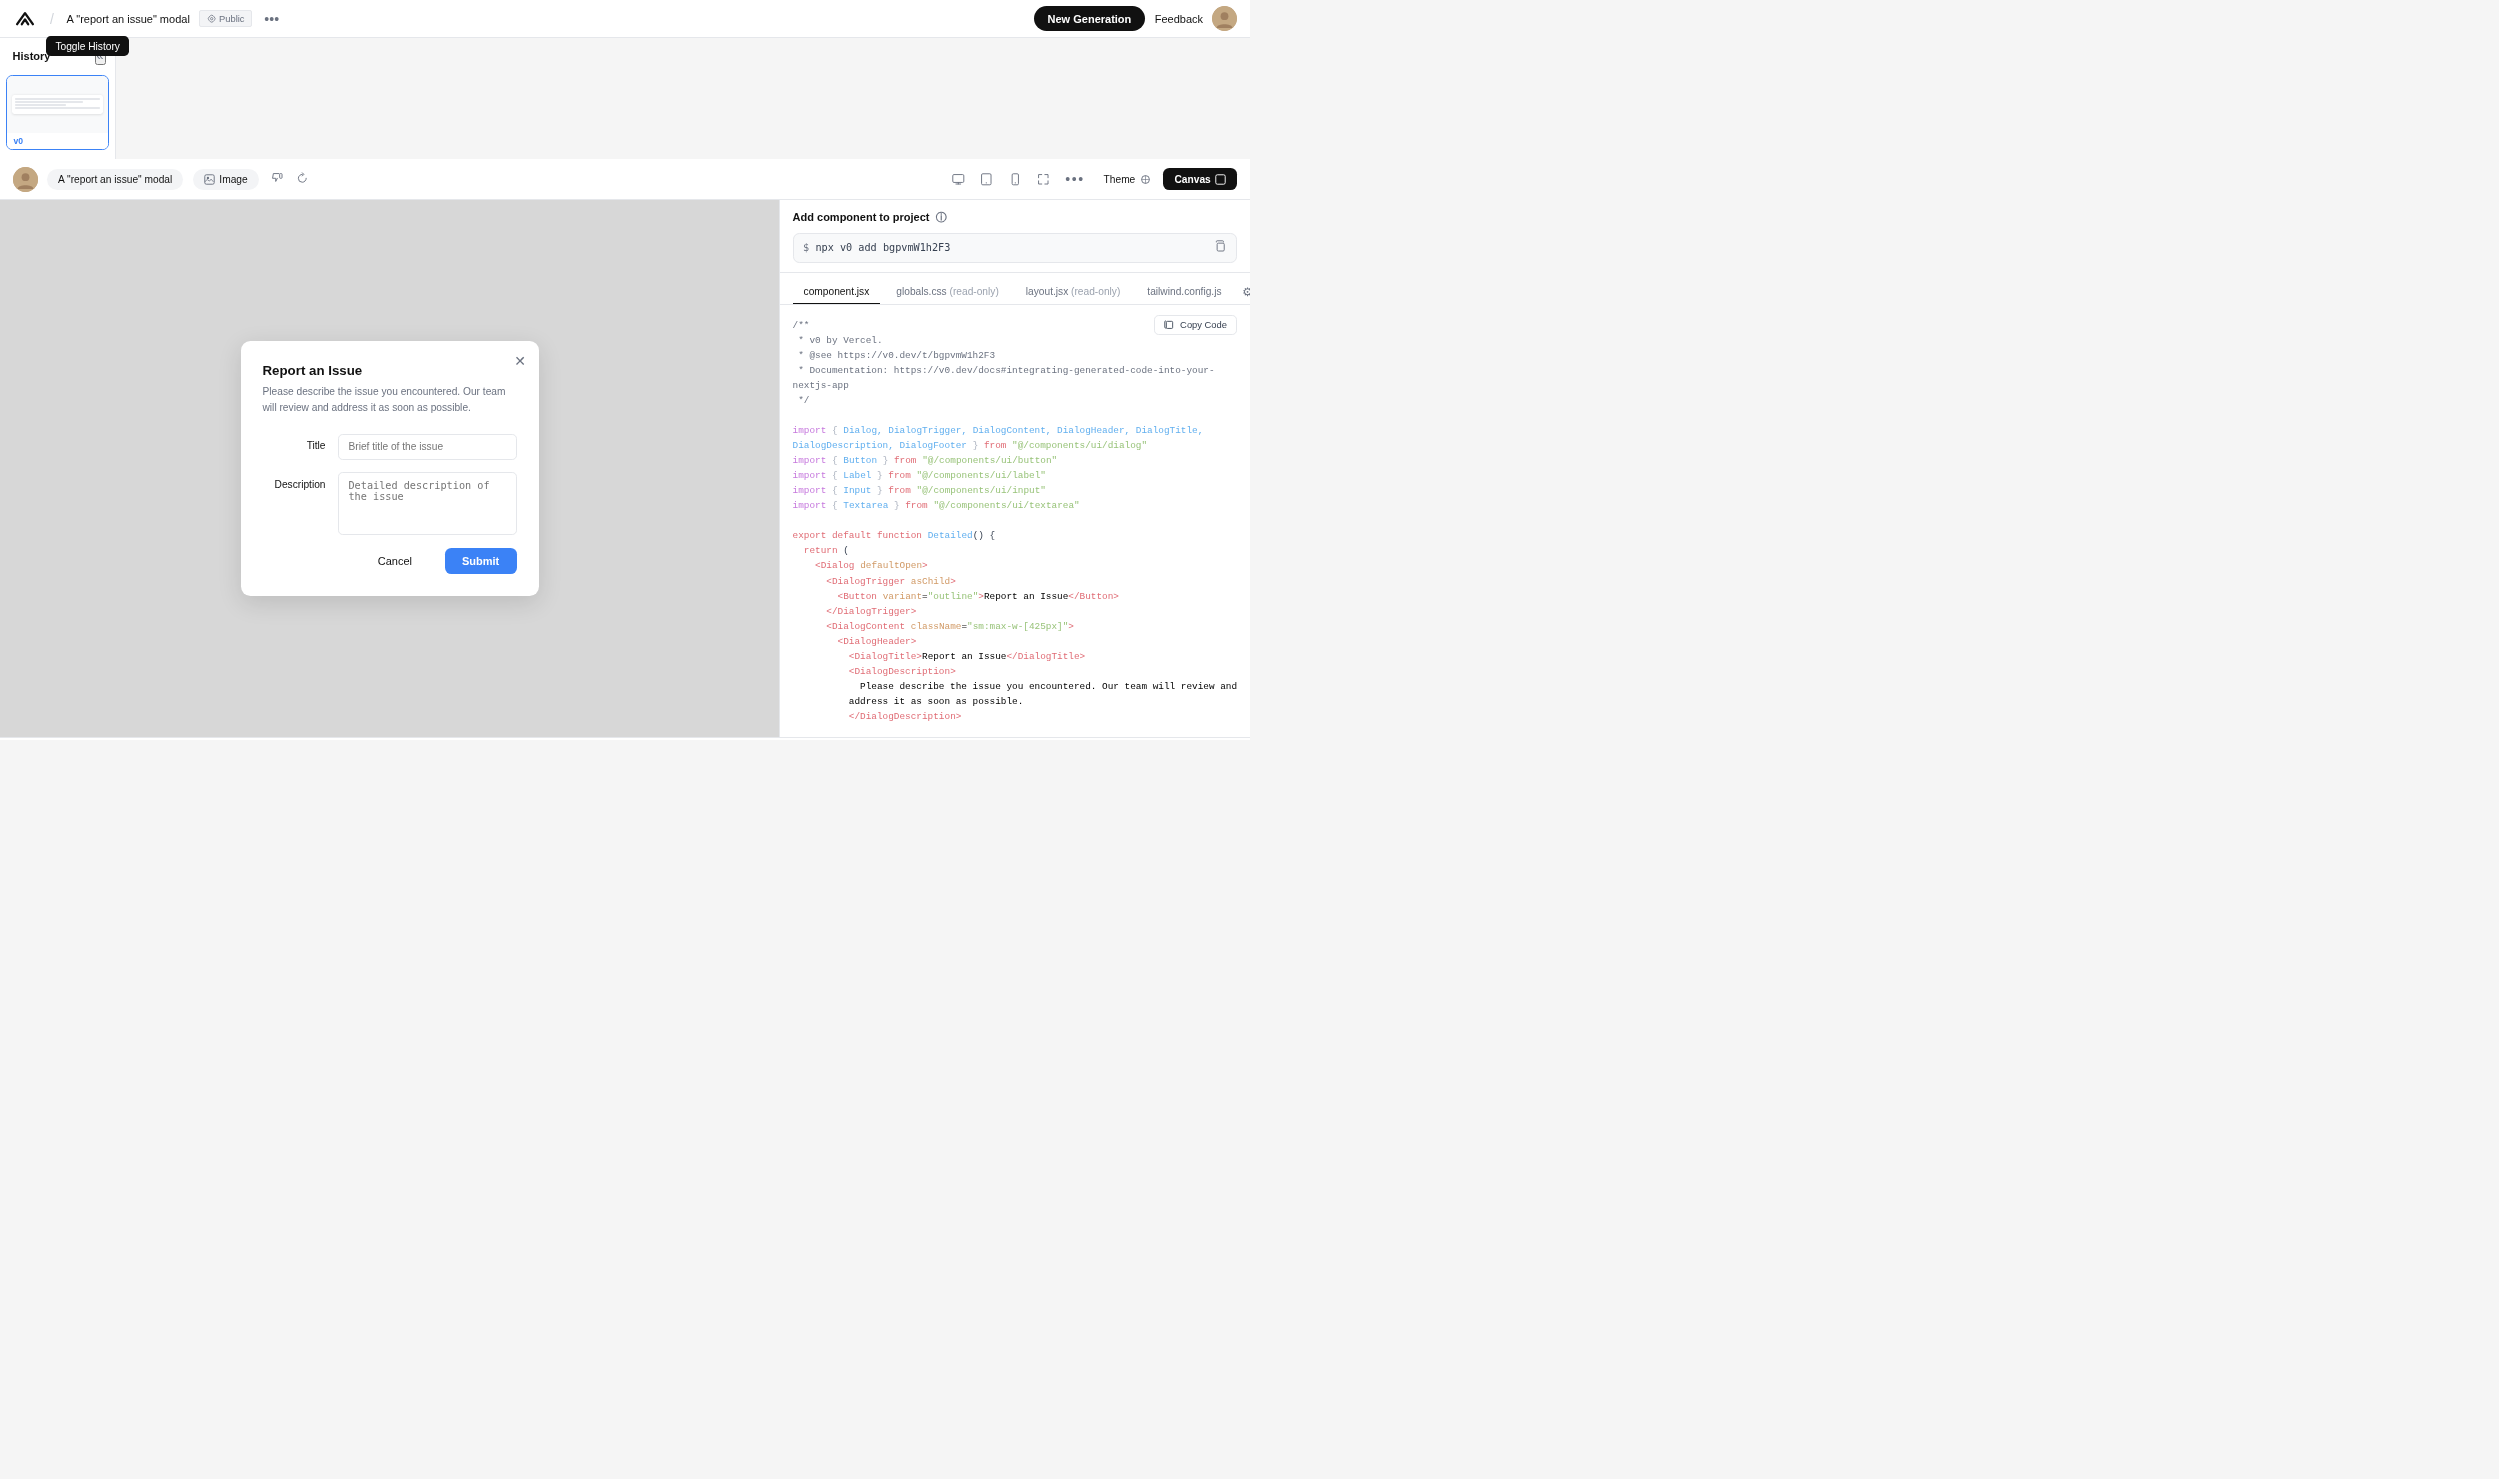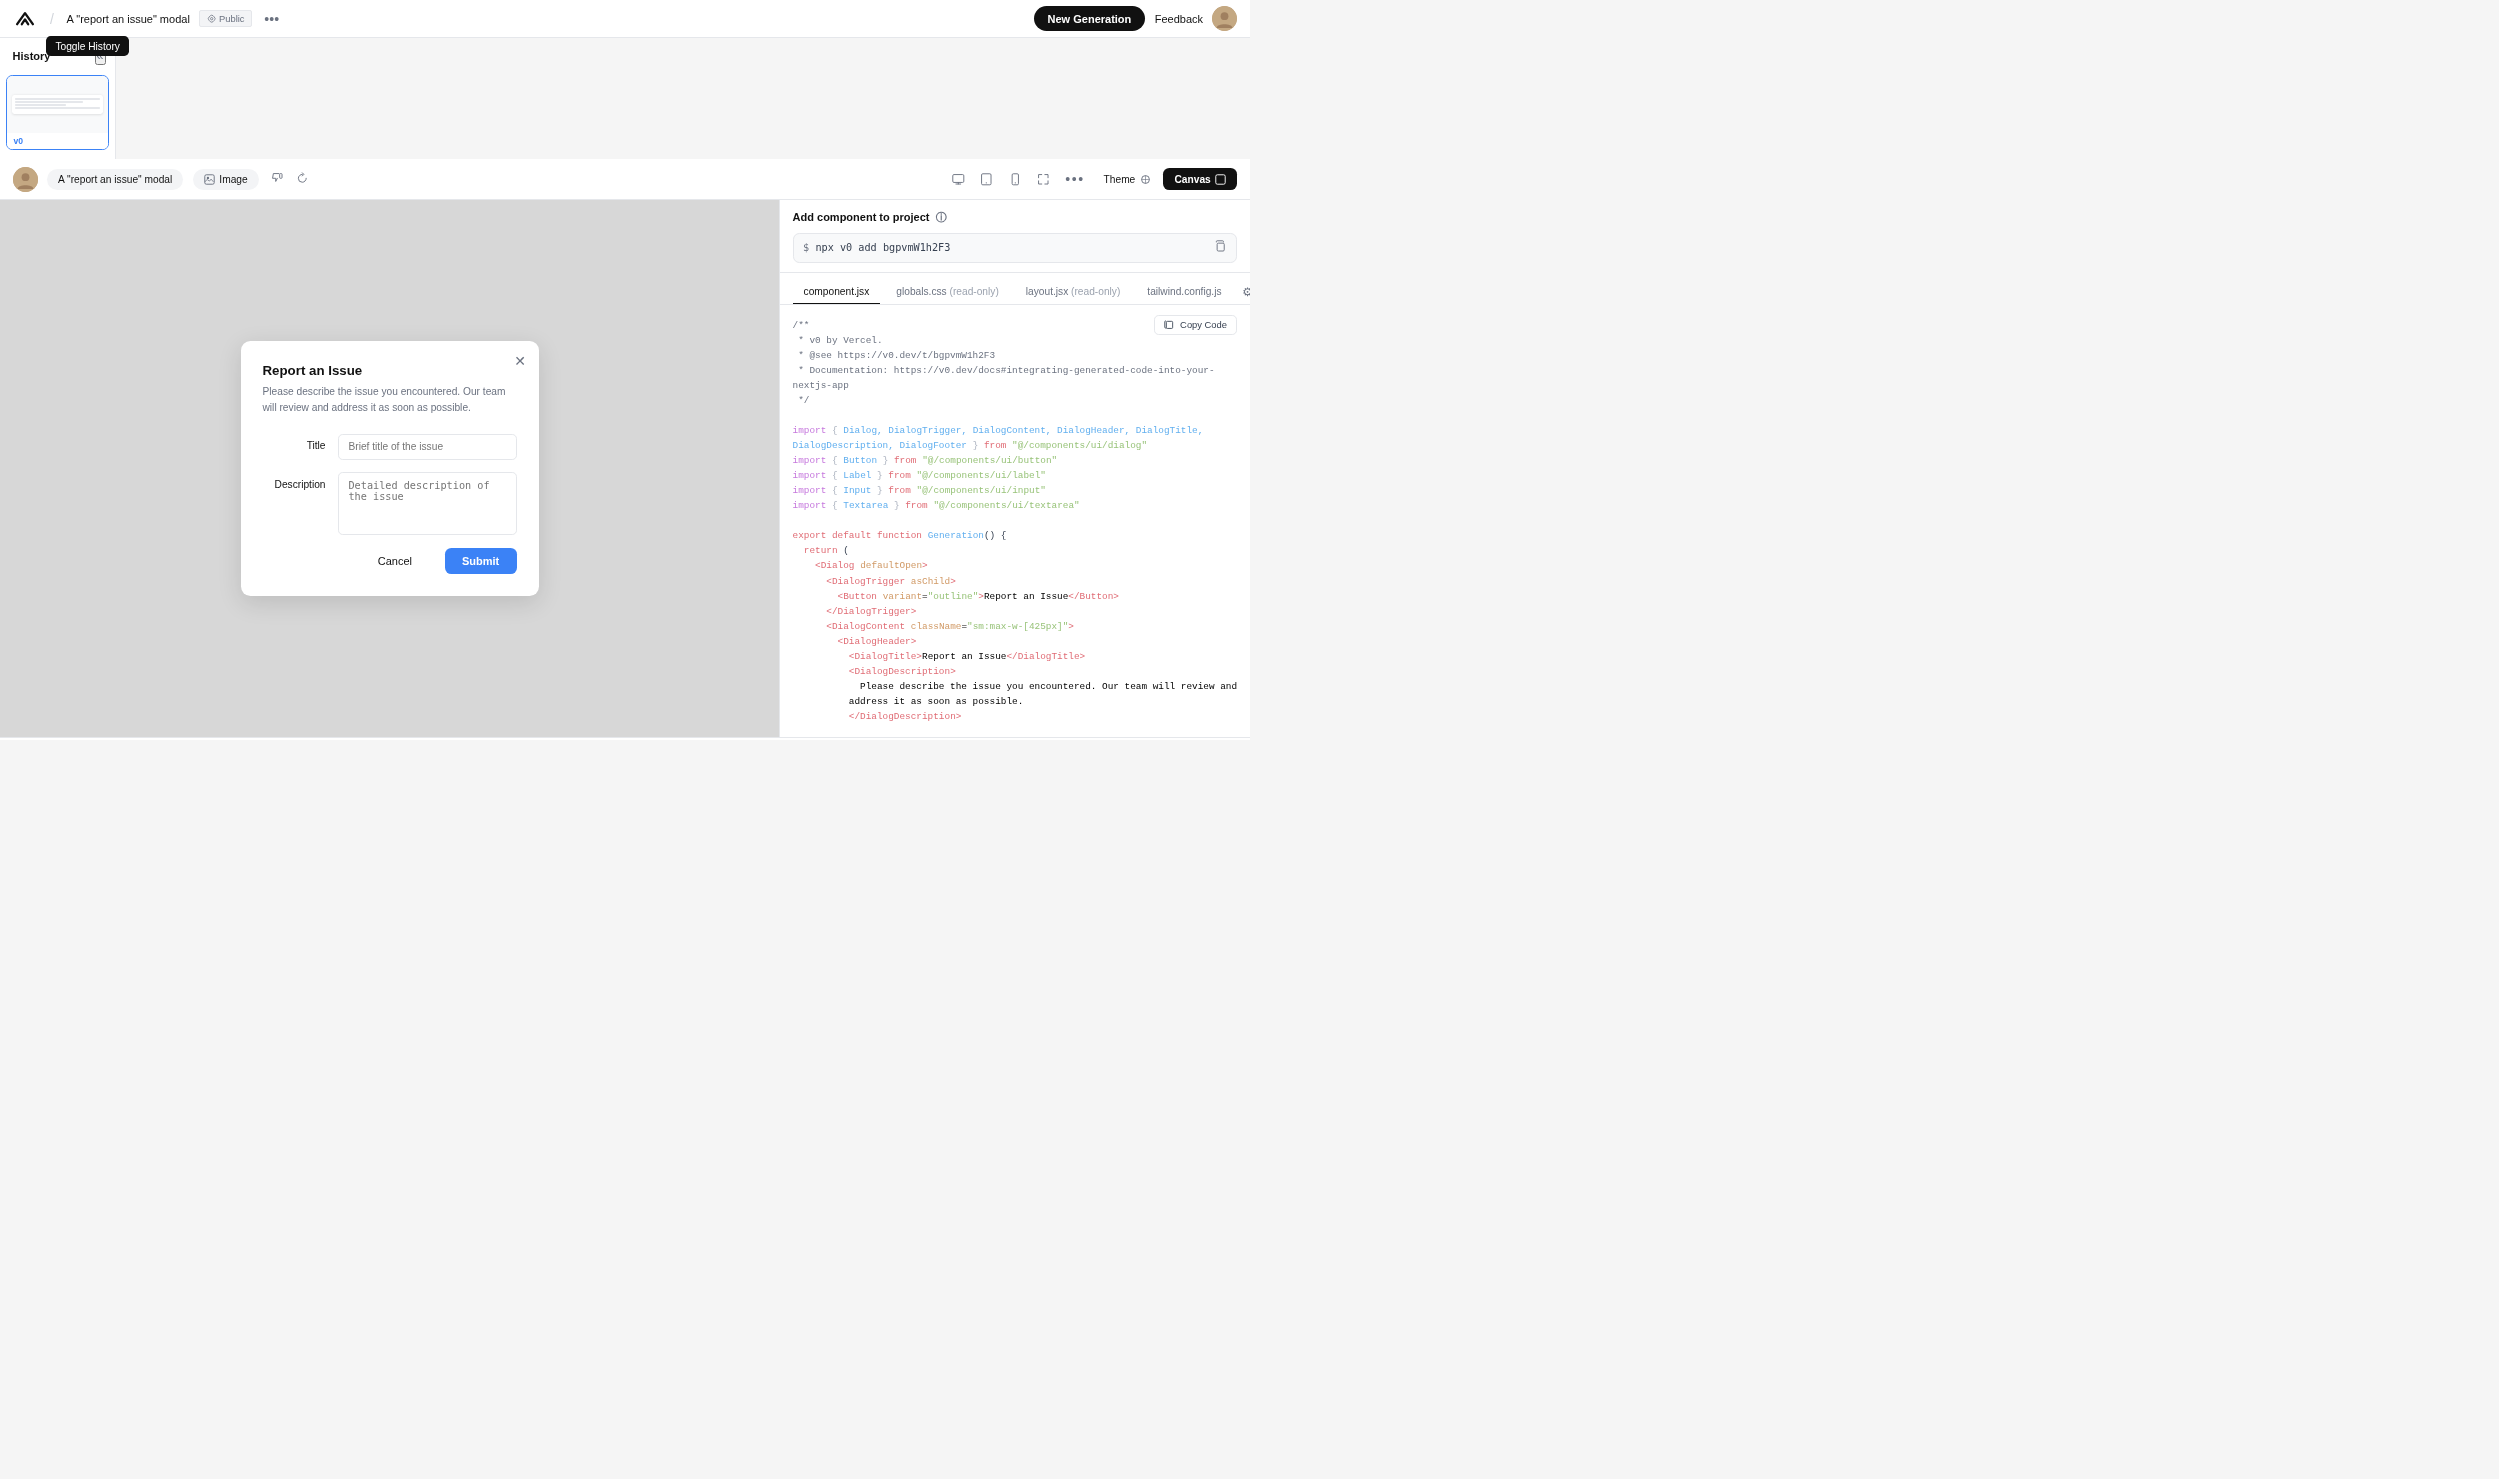--- a/index.html
+++ b/index.html
@@ -576,21 +576,21 @@
             <div class="code-comment">&nbsp;* Documentation: https://v0.dev/docs#integrating-generated-code-into-your-nextjs-app</div>
             <div class="code-comment">&nbsp;*/</div>
             <div>&nbsp;</div>
             <div><span class="code-import-kw">import</span> <span class="code-brace">{</span> <span class="code-component">Dialog, DialogTrigger, DialogContent, DialogHeader, DialogTitle,</span></div>
             <div><span class="code-component">DialogDescription, DialogFooter</span> <span class="code-brace">}</span> <span class="code-from-kw">from</span> <span class="code-string">"@/components/ui/dialog"</span></div>
             <div><span class="code-import-kw">import</span> <span class="code-brace">{</span> <span class="code-component">Button</span> <span class="code-brace">}</span> <span class="code-from-kw">from</span> <span class="code-string">"@/components/ui/button"</span></div>
             <div><span class="code-import-kw">import</span> <span class="code-brace">{</span> <span class="code-component">Label</span> <span class="code-brace">}</span> <span class="code-from-kw">from</span> <span class="code-string">"@/components/ui/label"</span></div>
             <div><span class="code-import-kw">import</span> <span class="code-brace">{</span> <span class="code-component">Input</span> <span class="code-brace">}</span> <span class="code-from-kw">from</span> <span class="code-string">"@/components/ui/input"</span></div>
             <div><span class="code-import-kw">import</span> <span class="code-brace">{</span> <span class="code-component">Textarea</span> <span class="code-brace">}</span> <span class="code-from-kw">from</span> <span class="code-string">"@/components/ui/textarea"</span></div>
             <div>&nbsp;</div>
-            <div><span class="code-keyword">export default function</span> <span class="code-component">Generation</span><span class="code-plain">() {</span></div>
+            <div><span class="code-keyword">export default function</span> <span class="code-component">Detailed</span><span class="code-plain">() {</span></div>
             <div>&nbsp;&nbsp;<span class="code-keyword">return</span> <span class="code-plain">(</span></div>
             <div>&nbsp;&nbsp;&nbsp;&nbsp;<span class="code-tag">&lt;Dialog</span> <span class="code-attr">defaultOpen</span><span class="code-tag">&gt;</span></div>
             <div>&nbsp;&nbsp;&nbsp;&nbsp;&nbsp;&nbsp;<span class="code-tag">&lt;DialogTrigger</span> <span class="code-attr">asChild</span><span class="code-tag">&gt;</span></div>
             <div>&nbsp;&nbsp;&nbsp;&nbsp;&nbsp;&nbsp;&nbsp;&nbsp;<span class="code-tag">&lt;Button</span> <span class="code-attr">variant</span>=<span class="code-string">"outline"</span><span class="code-tag">&gt;</span>Report an Issue<span class="code-tag">&lt;/Button&gt;</span></div>
             <div>&nbsp;&nbsp;&nbsp;&nbsp;&nbsp;&nbsp;<span class="code-tag">&lt;/DialogTrigger&gt;</span></div>
             <div>&nbsp;&nbsp;&nbsp;&nbsp;&nbsp;&nbsp;<span class="code-tag">&lt;DialogContent</span> <span class="code-attr">className</span>=<span class="code-string">"sm:max-w-[425px]"</span><span class="code-tag">&gt;</span></div>
             <div>&nbsp;&nbsp;&nbsp;&nbsp;&nbsp;&nbsp;&nbsp;&nbsp;<span class="code-tag">&lt;DialogHeader&gt;</span></div>
             <div>&nbsp;&nbsp;&nbsp;&nbsp;&nbsp;&nbsp;&nbsp;&nbsp;&nbsp;&nbsp;<span class="code-tag">&lt;DialogTitle&gt;</span>Report an Issue<span class="code-tag">&lt;/DialogTitle&gt;</span></div>
             <div>&nbsp;&nbsp;&nbsp;&nbsp;&nbsp;&nbsp;&nbsp;&nbsp;&nbsp;&nbsp;<span class="code-tag">&lt;DialogDescription&gt;</span></div>
             <div>&nbsp;&nbsp;&nbsp;&nbsp;&nbsp;&nbsp;&nbsp;&nbsp;&nbsp;&nbsp;&nbsp;&nbsp;Please describe the issue you encountered. Our team will review and</div>

